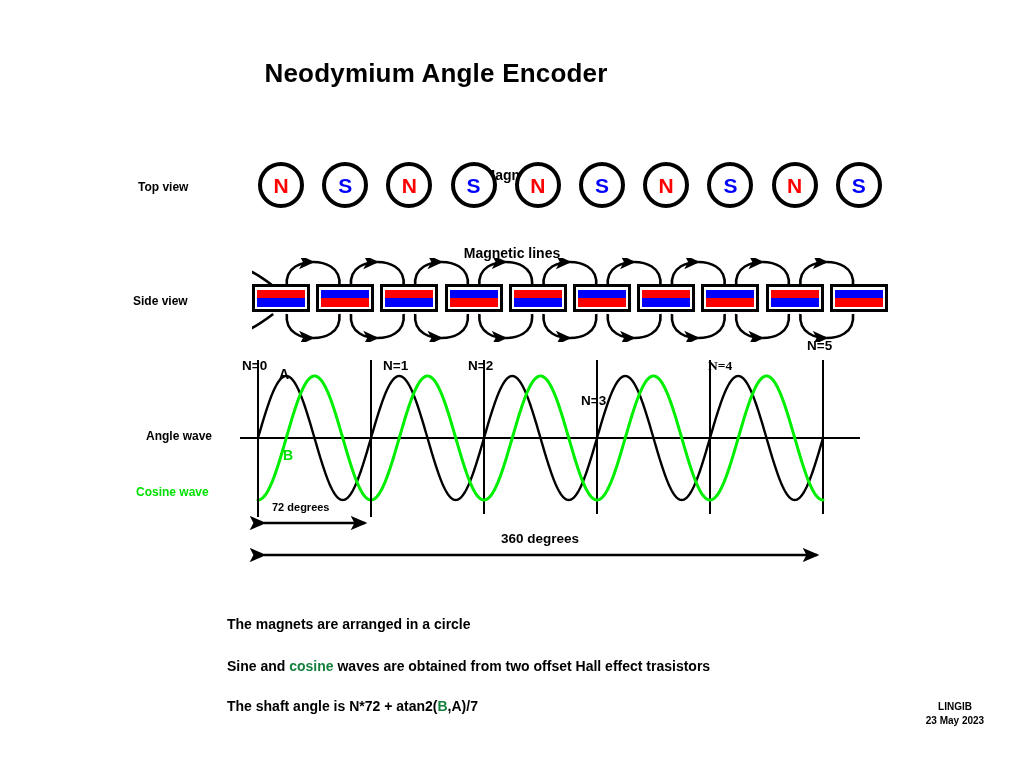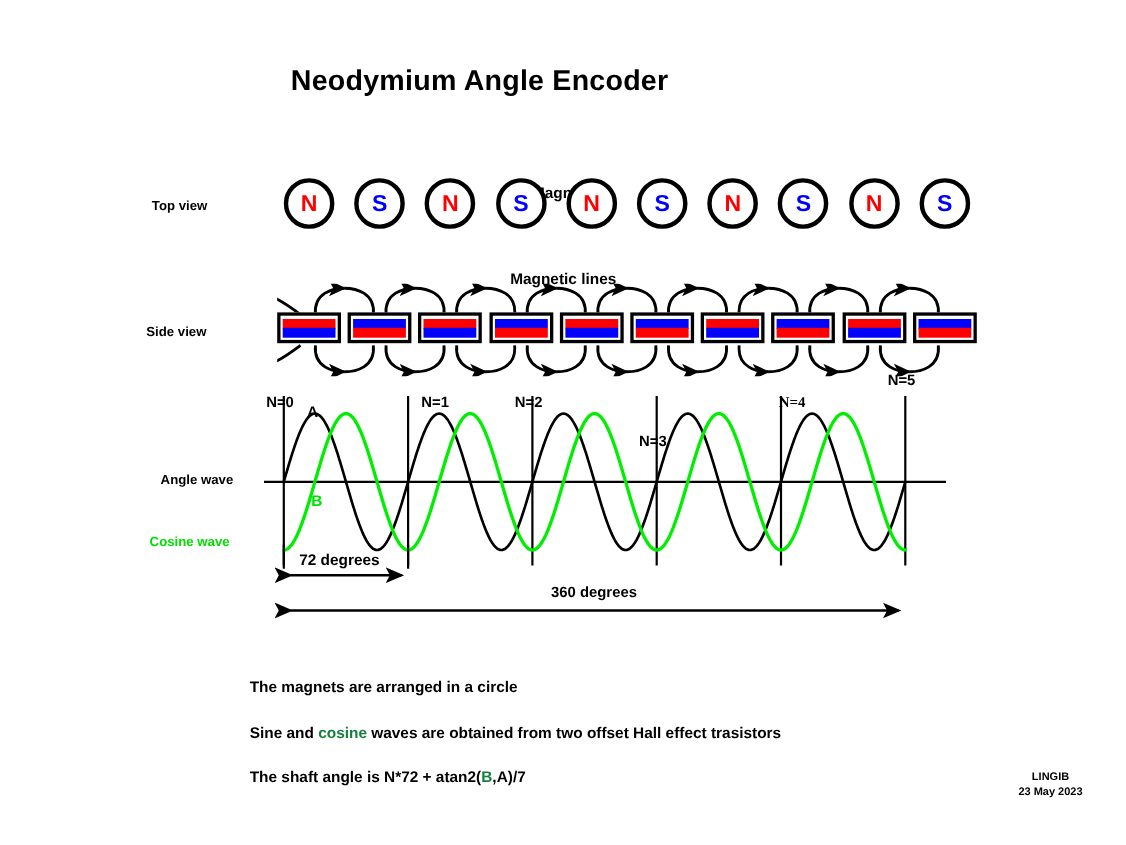--- a/index.html
+++ b/index.html
@@ -54,21 +54,21 @@
   #plot{left:240px;top:358px;width:620px;height:160px;}
   #plot svg{display:block;}
   .ntick-label{
     position:absolute;font-size:13.5px;font-weight:bold;color:#000;
     white-space:nowrap;
   }
   #labelA{position:absolute;left:279px;top:366px;font-size:14px;font-weight:bold;color:#000;}
   #labelB{position:absolute;left:283px;top:447px;font-size:14px;font-weight:bold;color:#00e000;}
 
   
-  #dim72-text{left:272px;top:501px;font-size:14px;font-weight:bold;color:#000;}
+  #dim72-text{left:272px;top:501px;font-size:11px;font-weight:bold;color:#000;}
   #dim360-text{left:0;top:531px;width:1024px;text-align:center;font-size:13.5px;font-weight:bold;color:#000;}
   #dims{left:240px;top:495px;width:620px;height:70px;}
 
   
   .caption{
     font-size:14px;font-weight:bold;color:#000;white-space:nowrap;
   }
   #cap0{left:227px;top:616px;}
   #cap1{left:227px;top:658px;}
   #cap2{left:227px;top:698px;}

